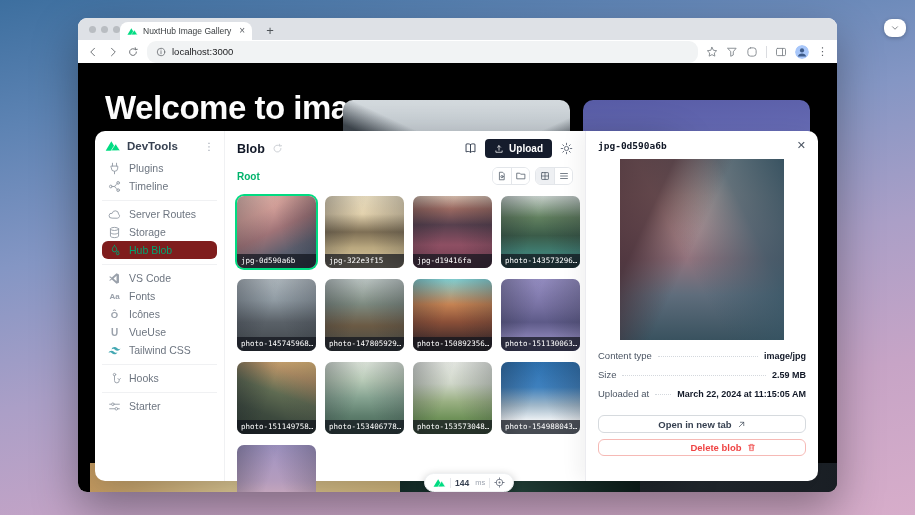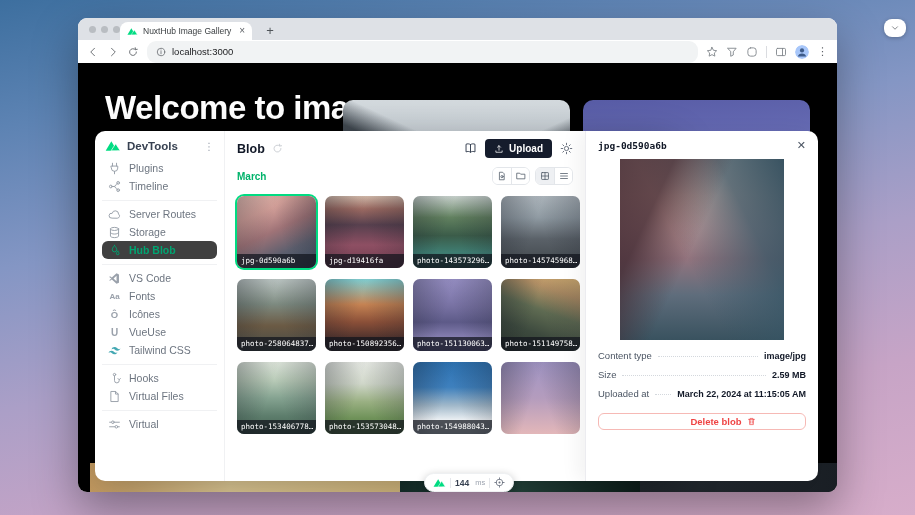--- a/index.html
+++ b/index.html
@@ -52,21 +52,21 @@
     box-shadow:0 12px 40px rgba(0,0,0,.28);display:flex;z-index:5;}
   .sidebar{width:130px;flex:none;border-right:1px solid #f0f1f3;padding:7px;box-sizing:border-box;overflow:hidden;}
   .side-head{display:flex;align-items:center;gap:6px;padding:2px 3px 7px;}
   .brand-logo{width:16px;height:12px;}
   .brand-logo svg{width:16px;height:12px;display:block;}
   .brand{font-size:11.5px;font-weight:700;color:#374151;flex:1;}
   .side-kebab{font-size:10px;color:#9ca3af;}
   .side-item{display:flex;align-items:center;gap:8px;padding:2.5px 6px;border-radius:6px;font-size:10.5px;color:#6d7580;}
   .side-item .s-icon{width:13px;height:13px;flex:none;display:flex;align-items:center;justify-content:center;color:#9aa1ab;}
   .s-icon svg{width:13px;height:13px;display:block;}
-  .side-item.active{background:#404040;color:#00a471;font-weight:700;}
+  .side-item.active{background:#7f1d1d;color:#00a471;font-weight:400;}
   .side-item.active .s-icon{color:#00a471;}
   .side-div{border-top:1px solid #f0f1f3;margin:4.5px 0;}
   .icon-fonts{font-size:8px;font-weight:700;color:#8a919b;}
   .icon-icones{font-size:9.5px;font-weight:700;color:#8a919b;}
   .icon-vueuse{font-size:10px;font-weight:800;color:#41b883;}
   
   .blob{width:360px;flex:none;box-sizing:border-box;padding:8px 12px;position:relative;}
   .blob-head{display:flex;align-items:center;}
   .blob-title{font-size:12.5px;font-weight:700;color:#111827;}
   .refresh-ic{width:11px;height:11px;color:#c3c7cd;margin-left:7px;}
@@ -301,39 +301,30 @@
               <div class="side-div"></div>
               <div class="side-item">
                 <span class="s-icon icon-hooks">
                   <svg viewBox="0 0 16 16" fill="none" stroke="currentColor" stroke-width="1.2" stroke-linecap="round" stroke-linejoin="round">
                     <circle cx="8" cy="3.2" r="1.5"></circle>
                     <path d="M8 4.7v5.8a2.9 2.9 0 0 0 5.8 0v-1.2M12.3 8l1.5 1.5L15.2 8"></path>
                   </svg>
                 </span>
                 <span>Hooks</span>
               </div>
-              <div class="side-item">
-                <span class="s-icon icon-files">
-                  <svg viewBox="0 0 16 16" fill="none" stroke="currentColor" stroke-width="1.2" stroke-linecap="round" stroke-linejoin="round">
-                    <path d="M4 1.8h5.5L12.5 5v9.2H4z"></path>
-                    <path d="M9.2 1.8V5h3.3"></path>
-                  </svg>
-                </span>
-                <span>Virtual Files</span>
-              </div>
               <div class="side-div"></div>
               <div class="side-item">
                 <span class="s-icon icon-settings">
                   <svg viewBox="0 0 16 16" fill="none" stroke="currentColor" stroke-width="1.2" stroke-linecap="round" stroke-linejoin="round">
                     <path d="M2 5.2h12M2 10.8h12"></path>
                     <circle cx="6" cy="5.2" r="1.6" fill="#fff"></circle>
                     <circle cx="10.3" cy="10.8" r="1.6" fill="#fff"></circle>
                   </svg>
                 </span>
-                <span>Virtual</span>
+                <span>Starter</span>
               </div>
             </div>
         </aside>
 
         <section class="blob">
           <div class="blob-head">
             <span class="blob-title">Blob</span>
             <span class="gicon refresh-ic">
                 <svg viewBox="0 0 16 16" fill="none" stroke="currentColor" stroke-width="1.2" stroke-linecap="round" stroke-linejoin="round">
                   <path d="M13 8a5 5 0 1 1-1.7-3.7M11 1.8l.4 2.6 2.6-.4"></path>
@@ -355,21 +346,21 @@
               </button>
               <span class="gicon sun-ic">
                   <svg viewBox="0 0 16 16" fill="none" stroke="currentColor" stroke-width="1.2" stroke-linecap="round" stroke-linejoin="round">
                     <circle cx="8" cy="8" r="2.6"></circle>
                     <path d="M8 1.5v1.8M8 12.7v1.8M1.5 8h1.8M12.7 8h1.8M3.4 3.4l1.3 1.3M11.3 11.3l1.3 1.3M12.6 3.4l-1.3 1.3M4.7 11.3l-1.3 1.3"></path>
                   </svg>
                 </span>
             </div>
           </div>
           <div class="row2">
-            <span class="root">March</span>
+            <span class="root">Root</span>
             <div class="row2-right">
               <div class="seg">
                 <button>
                     <span class="gicon">
                       <svg viewBox="0 0 16 16" fill="none" stroke="currentColor" stroke-width="1.2" stroke-linecap="round" stroke-linejoin="round">
                         <path d="M4.5 2h4.5L11.5 4.5V14h-7z"></path>
                         <circle cx="8" cy="9" r="1.8"></circle>
                       </svg>
                     </span>
                   </button>
@@ -397,31 +388,34 @@
                       </svg>
                     </span>
                   </button>
               </div>
             </div>
           </div>
           <div class="grid" id="grid">
               <div class="tile selected" style="background: linear-gradient(155deg, rgb(242, 198, 186) 0%, rgb(214, 162, 155) 25%, rgb(159, 115, 119) 48%, rgb(93, 95, 110) 72%, rgb(60, 79, 99) 100%);">
                 <div class="tile-label">jpg-0d590a6b</div>
               </div>
+              <div class="tile" style="background: linear-gradient(rgb(238, 225, 194) 0%, rgb(227, 210, 174) 25%, rgb(126, 111, 85) 50%, rgb(186, 168, 127) 72%, rgb(217, 199, 159) 100%);">
+                <div class="tile-label">jpg-322e3f15</div>
+              </div>
               <div class="tile" style="background: linear-gradient(rgb(217, 191, 174) 0%, rgb(156, 106, 98) 18%, rgb(87, 64, 78) 40%, rgb(142, 79, 99) 68%, rgb(110, 60, 80) 100%);">
                 <div class="tile-label">jpg-d19416fa</div>
               </div>
               <div class="tile" style="background: linear-gradient(rgb(207, 217, 211) 0%, rgb(97, 128, 95) 30%, rgb(59, 92, 73) 55%, rgb(63, 125, 114) 78%, rgb(47, 94, 87) 100%);">
                 <div class="tile-label">photo-143573296…</div>
               </div>
               <div class="tile" style="background: linear-gradient(rgb(179, 188, 194) 0%, rgb(143, 154, 162) 30%, rgb(90, 97, 104) 60%, rgb(62, 68, 73) 100%);">
                 <div class="tile-label">photo-145745968…</div>
               </div>
               <div class="tile" style="background: linear-gradient(rgb(194, 204, 201) 0%, rgb(125, 138, 128) 35%, rgb(107, 90, 68) 65%, rgb(67, 74, 71) 100%);">
-                <div class="tile-label">photo-258064837…</div>
+                <div class="tile-label">photo-147805929…</div>
               </div>
               <div class="tile" style="background: linear-gradient(rgb(134, 215, 218) 0%, rgb(197, 131, 83) 35%, rgb(138, 79, 56) 60%, rgb(71, 47, 44) 85%, rgb(56, 48, 46) 100%);">
                 <div class="tile-label">photo-150892356…</div>
               </div>
               <div class="tile" style="background: linear-gradient(rgb(154, 146, 200) 0%, rgb(117, 111, 160) 40%, rgb(93, 90, 136) 60%, rgb(132, 125, 175) 80%, rgb(111, 106, 157) 100%);">
                 <div class="tile-label">photo-151130063…</div>
               </div>
               <div class="tile" style="background: linear-gradient(200deg, rgb(237, 194, 124) 0%, rgb(185, 149, 104) 20%, rgb(95, 107, 82) 45%, rgb(61, 74, 62) 70%, rgb(44, 55, 47) 100%);">
                 <div class="tile-label">photo-151149758…</div>
               </div>
@@ -454,20 +448,28 @@
                 <span class="f-label">Size</span>
                 <span class="f-leader"></span>
                 <span class="f-value">2.59 MB</span>
               </div>
               <div class="field">
                 <span class="f-label">Uploaded at</span>
                 <span class="f-leader"></span>
                 <span class="f-value">March 22, 2024 at 11:15:05 AM</span>
               </div>
             </div>
+          <button class="btn-open">
+            <span>Open in new tab</span>
+            <span class="gicon ext-ic">
+                <svg viewBox="0 0 16 16" fill="none" stroke="currentColor" stroke-width="1.2" stroke-linecap="round" stroke-linejoin="round">
+                  <path d="M4 12L12 4M6 4h6v6"></path>
+                </svg>
+              </span>
+          </button>
           <button class="btn-delete">
             <span>Delete blob</span>
             <span class="gicon trash-ic">
                 <svg viewBox="0 0 16 16" fill="none" stroke="currentColor" stroke-width="1.2" stroke-linecap="round" stroke-linejoin="round">
                   <path d="M2.8 4.2h10.4M5.5 4V2.5h5V4M4.2 4.2l.5 9.3h6.6l.5-9.3M6.5 6.5v4.5M9.5 6.5v4.5"></path>
                 </svg>
               </span>
           </button>
         </aside>
       </div>

